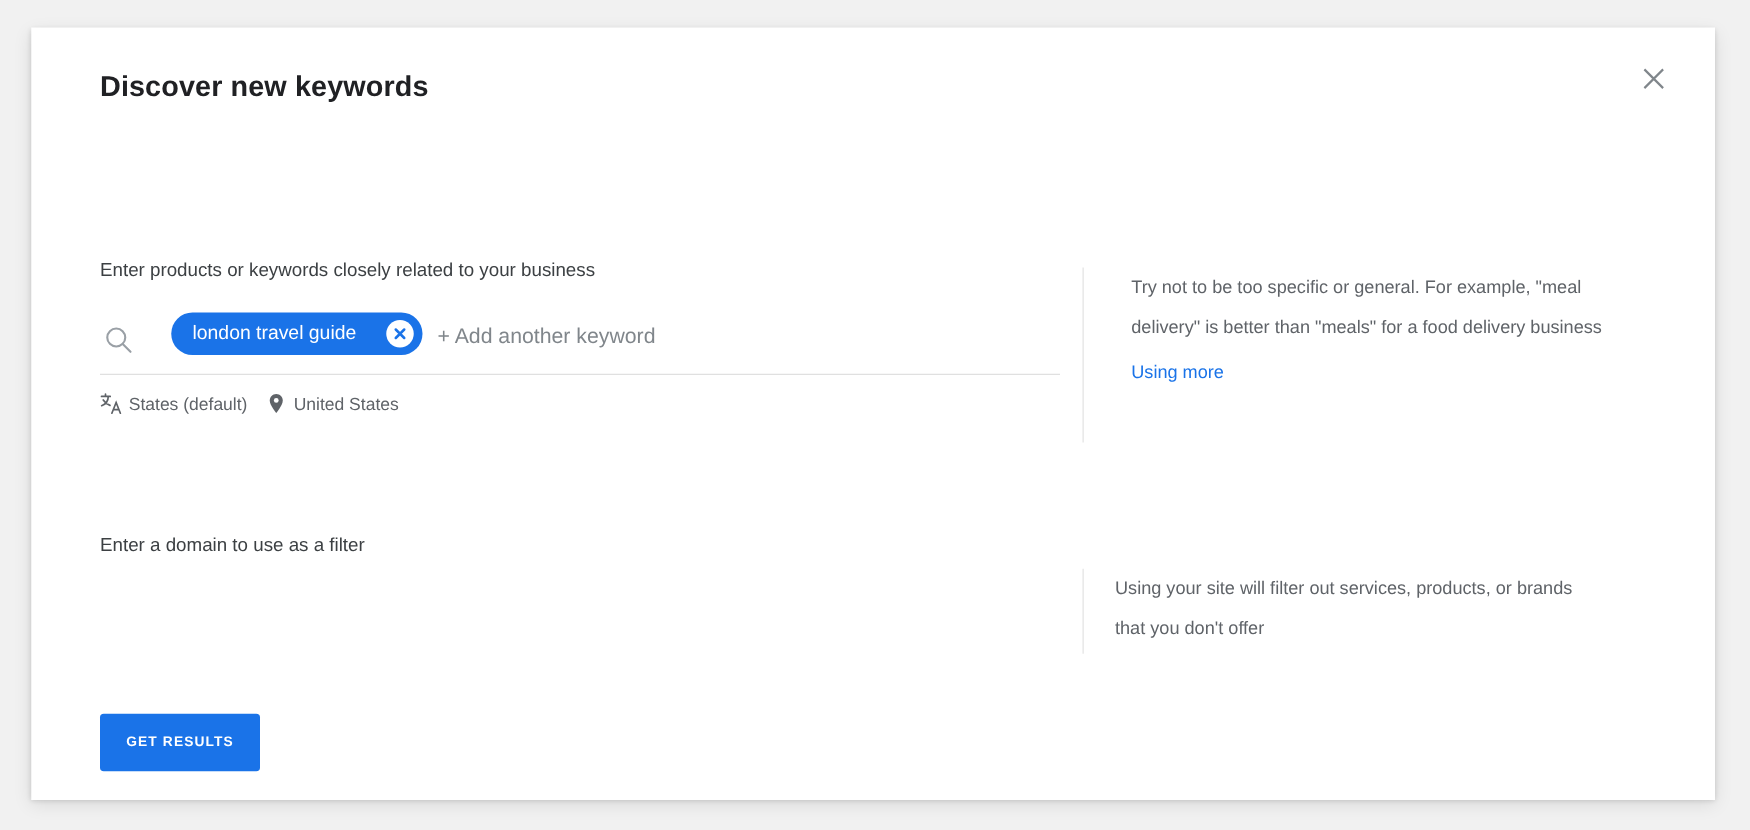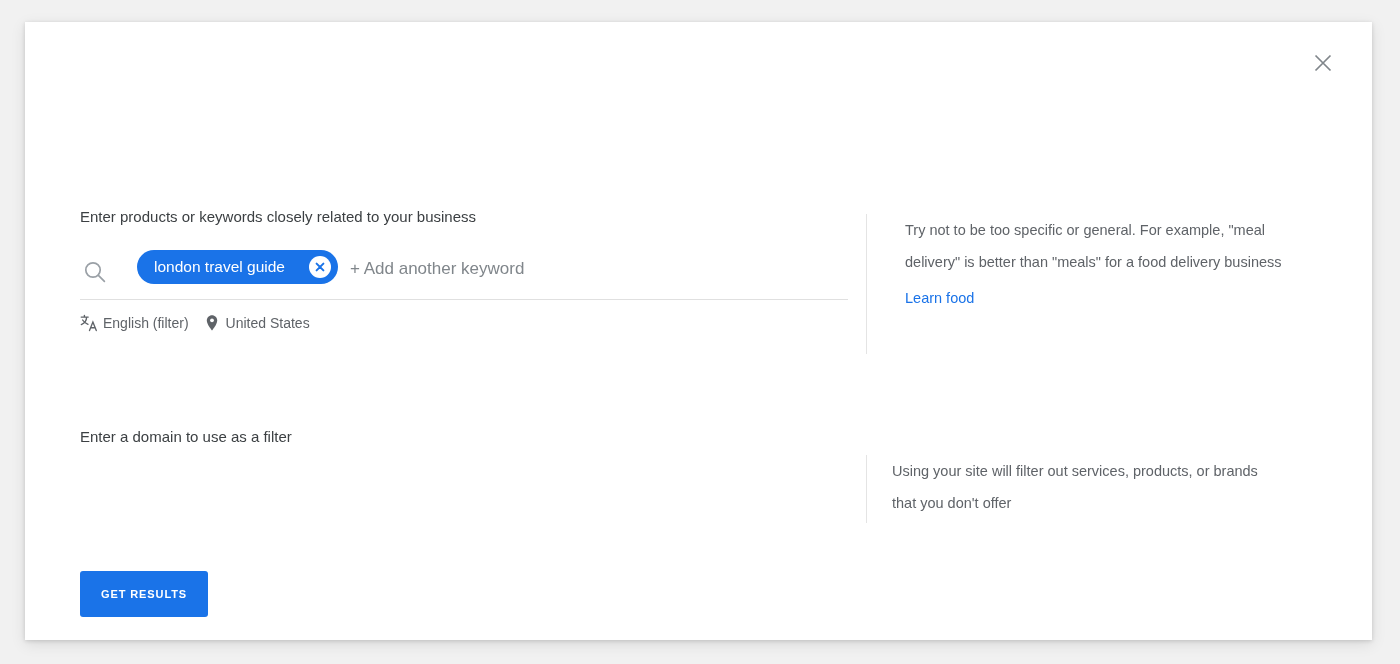--- a/index.html
+++ b/index.html
@@ -207,20 +207,21 @@
     font-weight: bold;
     letter-spacing: 0.9px;
     cursor: pointer;
   }
 </style>
 </head>
 <body>
 
 <div id="dialog">
 
+  <div id="dialog-title">Discover new keywords</div>
 
   <div id="close-btn">
     <span>
       <svg width="22" height="22" viewBox="0 0 22 22" aria-hidden="true">
         <path d="M3.5 3.5 L18.5 18.5 M18.5 3.5 L3.5 18.5" stroke="#80868b" stroke-width="1.7" fill="none"></path>
       </svg>
     </span>
   </div>
 
 
@@ -247,36 +248,36 @@
   </div>
 
   <div id="kw-meta">
     <div class="meta-item">
       <span class="meta-icon">
         <svg width="18" height="18" viewBox="0 0 18 18" aria-hidden="true">
           <path d="M1.2 3.1 H8.2 M4.4 1.3 V3.1 M6.6 3.1 C6.6 7.0 4.2 9.4 1.3 10.6 M2.6 6.0 C3.9 8.0 6.0 9.6 8.0 10.3" stroke="#5f6368" stroke-width="1.35" fill="none" stroke-linecap="round"></path>
           <path d="M9.5 16.6 L12.9 8.0 L16.3 16.6 M10.8 13.7 H15.0" stroke="#5f6368" stroke-width="1.35" fill="none" stroke-linecap="round"></path>
         </svg>
       </span>
-      <span>English (filter)</span>
+      <span>States (default)</span>
     </div>
     <div class="meta-item">
       <span class="meta-icon">
         <svg width="16" height="18" viewBox="0 0 16 18" aria-hidden="true">
           <path d="M8 1.2 C5.1 1.2 2.8 3.5 2.8 6.4 C2.8 10.3 8 16.4 8 16.4 C8 16.4 13.2 10.3 13.2 6.4 C13.2 3.5 10.9 1.2 8 1.2 Z" fill="#5f6368"></path>
           <circle cx="8" cy="6.3" r="1.9" fill="#ffffff"></circle>
         </svg>
       </span>
       <span>United States</span>
     </div>
   </div>
 
   <div class="hint" id="hint-keywords">
     <div class="hint-text">Try not to be too specific or general. For example, "meal delivery" is better than "meals" for a food delivery business</div>
-    <a id="hint-learn-more">Learn food</a>
+    <a id="hint-learn-more">Using more</a>
   </div>
 
   <div id="dom-label">Enter a domain to use as a filter</div>
 
 
   <div class="hint" id="hint-domain">
     <div class="hint-text">Using your site will filter out services, products, or brands that you don't offer</div>
   </div>
 
   <button id="get-results-btn">GET RESULTS</button>

